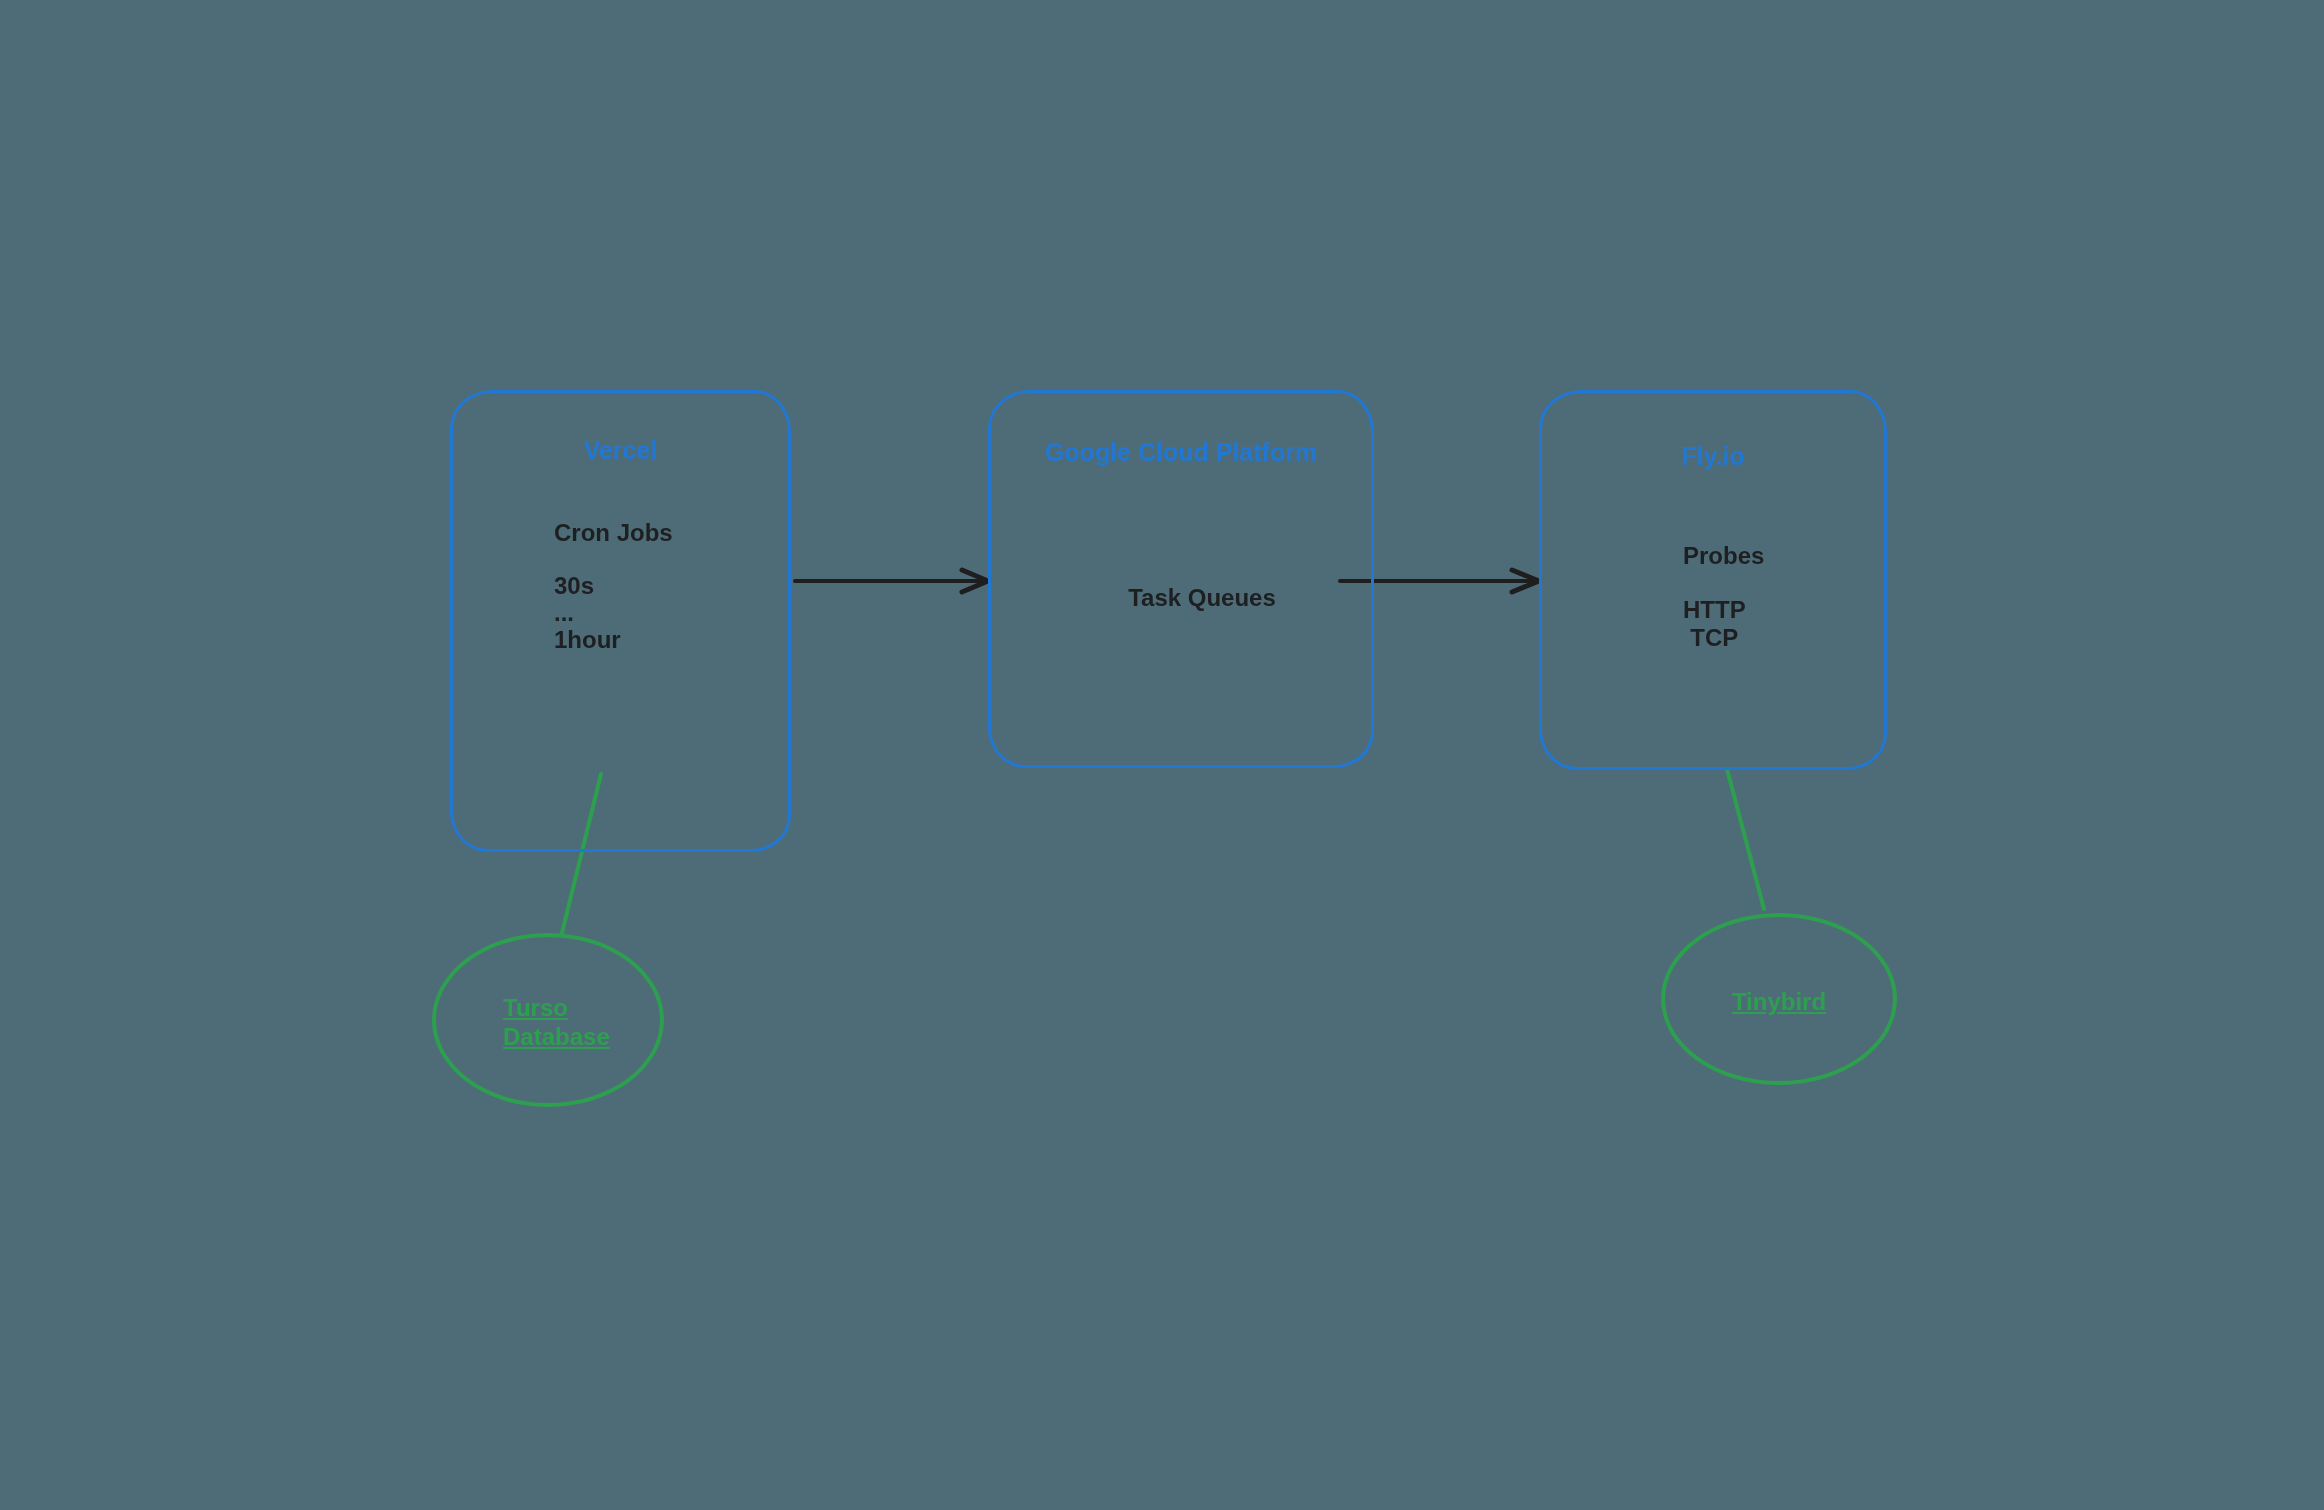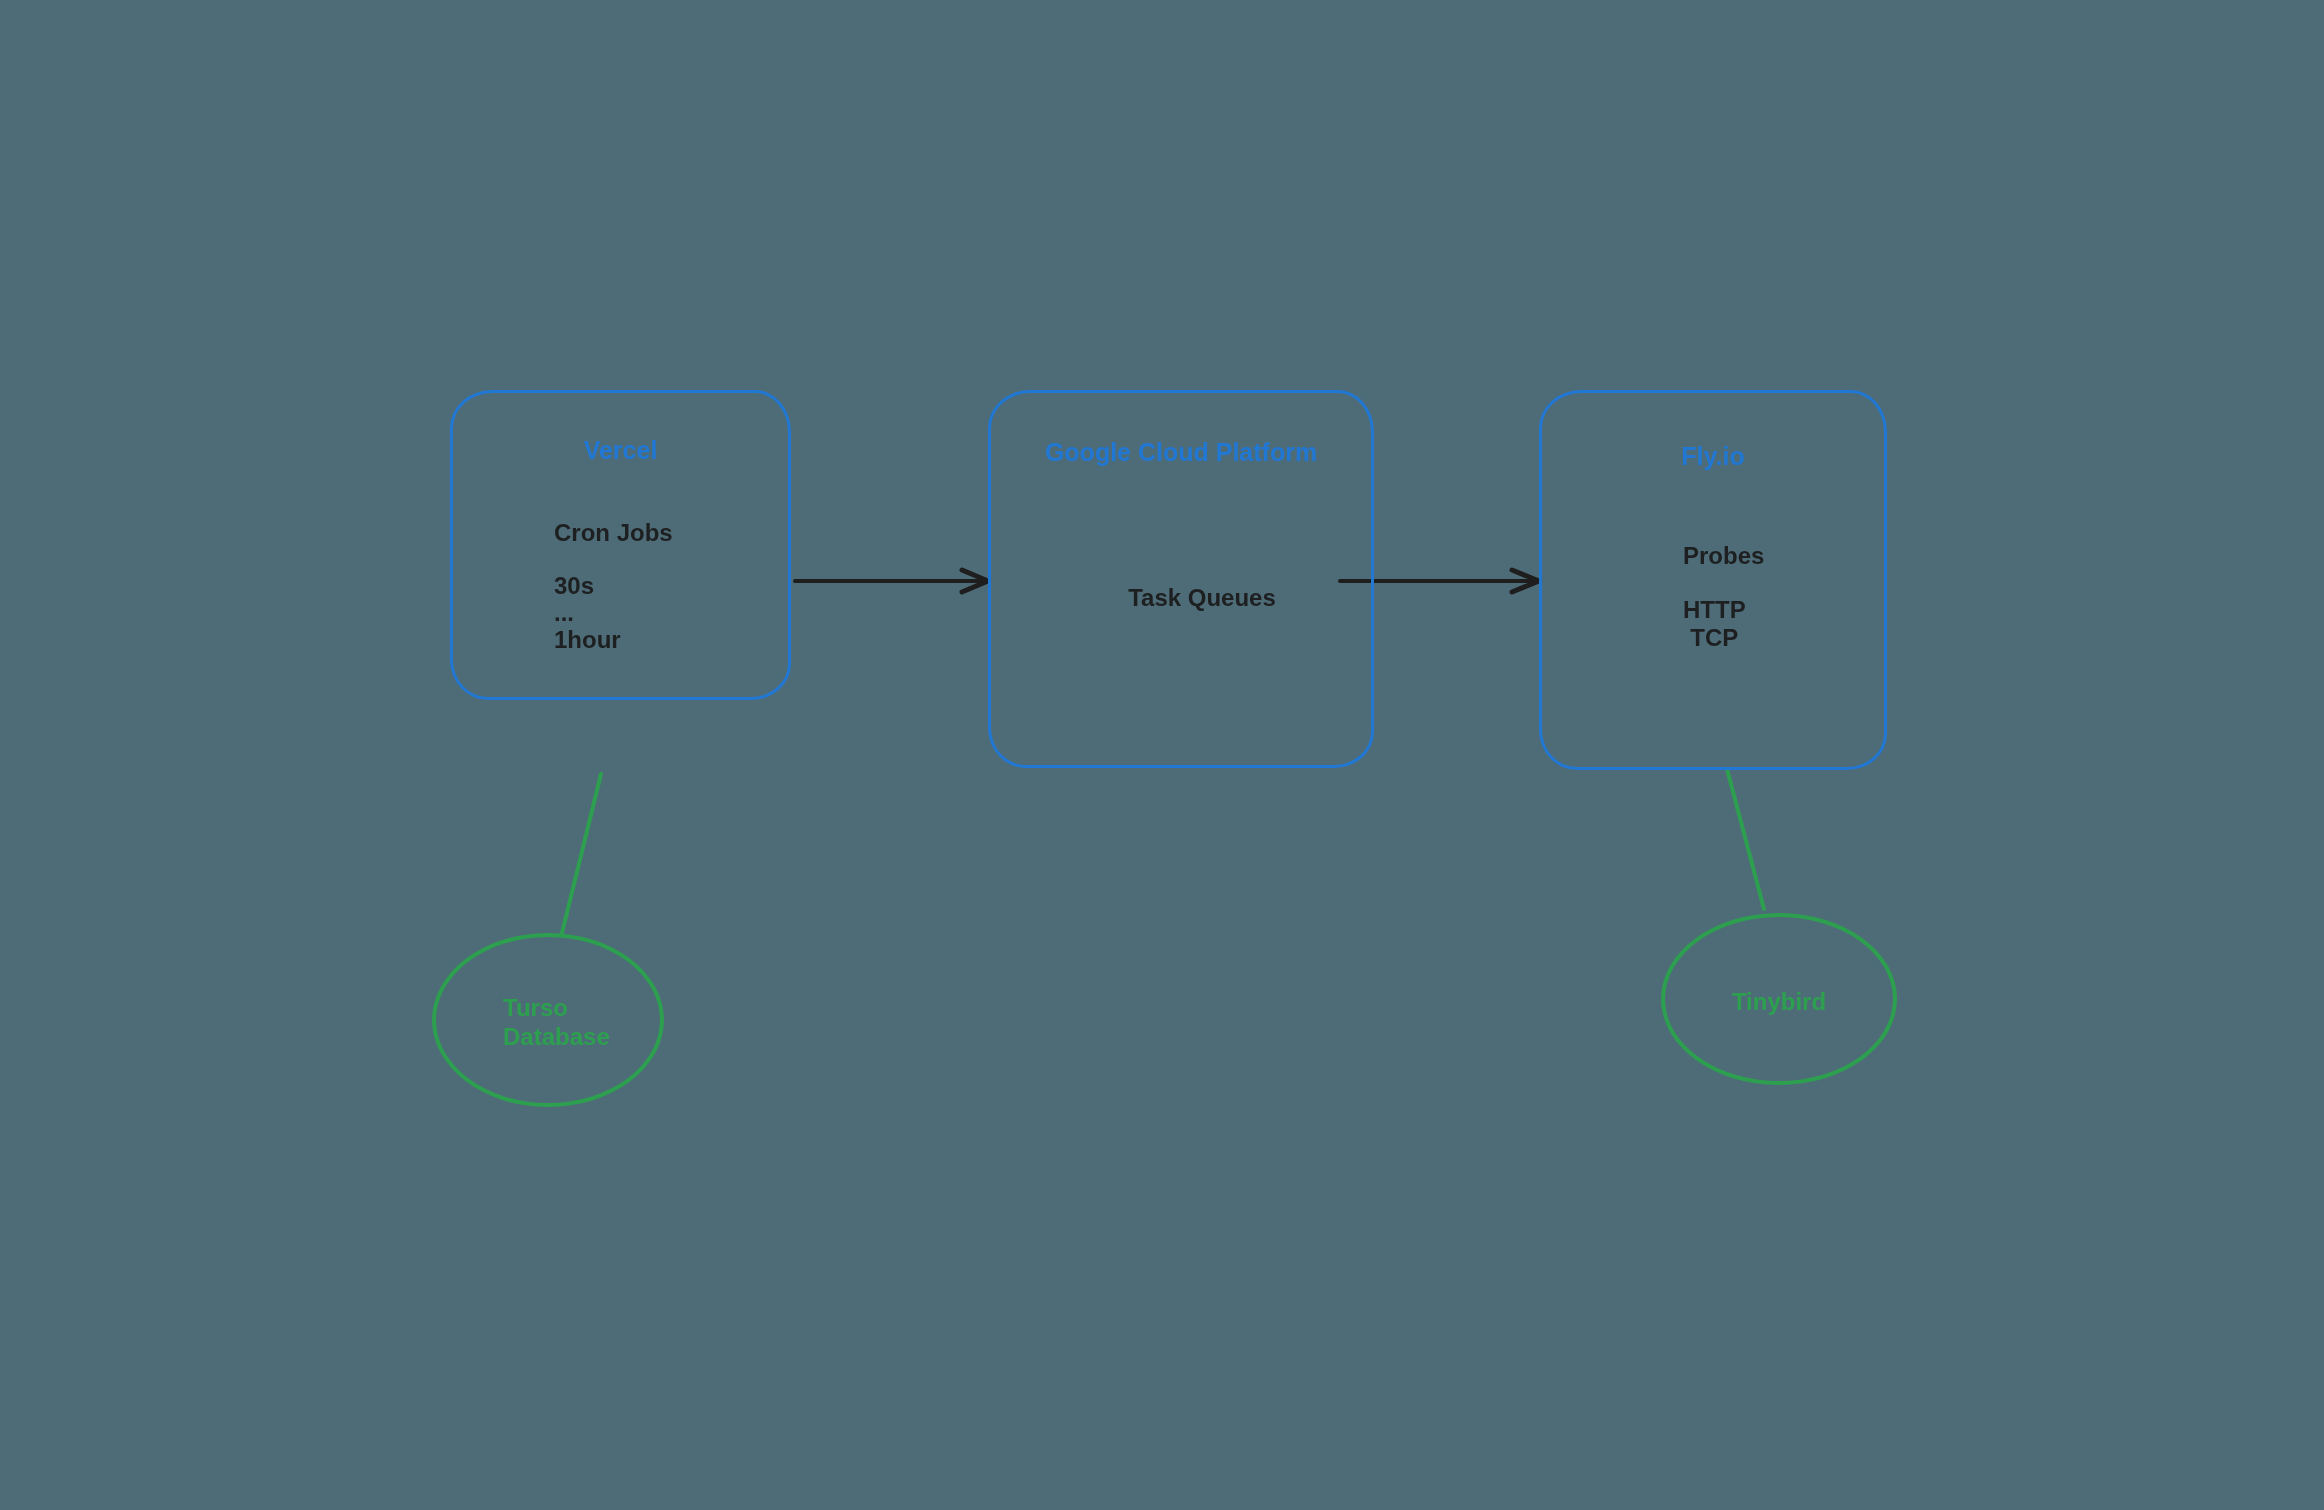--- a/index.html
+++ b/index.html
@@ -61,20 +61,21 @@
     border: 4px solid var(--green);
     border-radius: 50%;
     background: transparent;
   }
   .ellipse-label {
     position: absolute;
     color: var(--green);
     font-size: 24px;
     font-weight: 700;
     line-height: 29px;
+    text-decoration: underline;
   }
   svg.overlay {
     position: absolute;
     top: 0; left: 0;
     width: 2324px;
     height: 1510px;
     pointer-events: none;
   }
   .stroke-arrow { stroke: var(--arrow); fill: none; stroke-linecap: round; stroke-linejoin: round; }
   .stroke-green { stroke: var(--green); fill: none; stroke-linecap: round; }
@@ -94,21 +95,21 @@
       <polyline class="stroke-arrow" points="1512,570 1539,581 1512,592" stroke-width="5"></polyline>
     </g>
     <g>
       <line class="stroke-green" x1="601" y1="774" x2="562" y2="933" stroke-width="4"></line>
     </g>
     <g>
       <line class="stroke-green" x1="1727" y1="769" x2="1764" y2="909" stroke-width="4"></line>
     </g>
   </svg>
 
-  <div class="node" style="left:450px; top:390px; width:341px; height:310px;">
+  <div class="node" style="left:450px; top:390px; width:341px; height:462px;">
     <div class="node-title" style="top:42px;">Vercel</div>
     <div class="node-text" style="left:101px; top:125px;">Cron Jobs</div>
     <ul class="node-list" style="left:101px; top:179px;">
       <li>30s</li>
       <li>...</li>
       <li>1hour</li>
     </ul>
   </div>
 
   <div class="node" style="left:988px; top:390px; width:386px; height:378px;">

